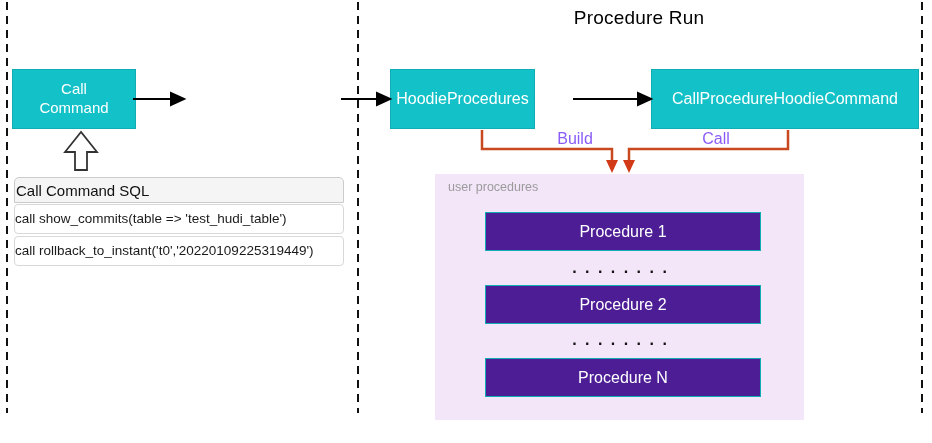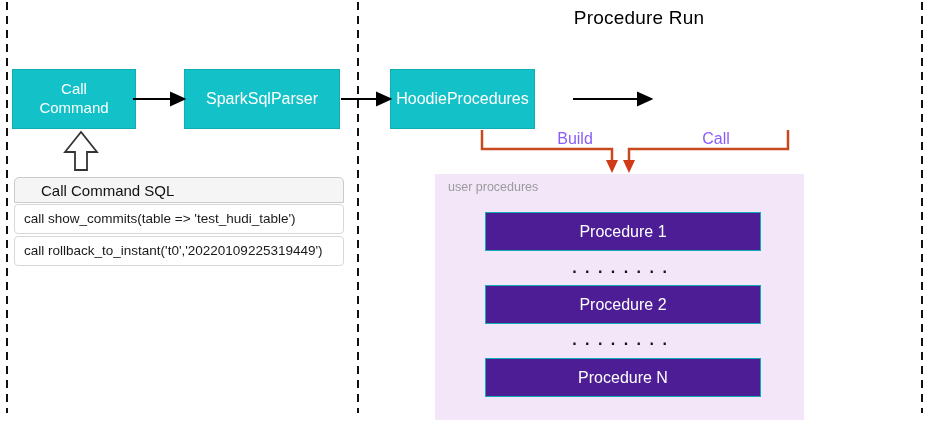--- a/index.html
+++ b/index.html
@@ -19,26 +19,26 @@
     box-sizing:border-box;display:flex;align-items:center;justify-content:center;
     color:#fff;font-size:16px;text-align:center;
   }
   .node .wrap80{display:inline-block;max-width:82px;font-size:15px;line-height:1.25;}
   .edge-label{position:absolute;top:130px;font-size:16px;color:#8b5cf6;text-align:center;width:70px;}
   svg.overlay{position:absolute;left:0;top:0;pointer-events:none;}
   
   .sql-header{
     position:absolute;left:14px;top:177px;width:330px;height:26px;box-sizing:border-box;
     background:#f5f5f5;border:1px solid #cbcbcb;border-radius:5px 5px 0 0;
-    font-size:15px;line-height:25px;padding-left:26px;color:#111;
+    font-size:15px;line-height:25px;padding-left:1px;color:#111;
   }
   .sql-row{
     position:absolute;left:14px;width:330px;height:30px;box-sizing:border-box;
     background:#fff;border:1px solid #d8d8d8;border-radius:4px;
-    font-size:13.5px;line-height:28px;padding-left:9px;color:#1a1a1a;white-space:nowrap;
+    font-size:13.5px;line-height:28px;color:#1a1a1a;white-space:nowrap;
   }
   
   .proc-panel{
     position:absolute;left:435px;top:174px;width:369px;height:246px;background:#f3e6f8;
   }
   .proc-panel-label{
     position:absolute;left:13px;top:6px;font-size:12.5px;color:#9b9b9b;
   }
   .proc-box{
     position:absolute;left:50px;width:276px;height:39px;background:#4c1d95;border:1px solid #10aeb4;
@@ -57,25 +57,25 @@
 
   <div class="vdash" style="left:6px"></div>
   <div class="vdash" style="left:357px"></div>
   <div class="vdash" style="left:921px"></div>
 
   <div class="section-title" style="left:357px;width:564px">Procedure Run</div>
 
   <div class="node" style="left:12px;width:124px">
     <span class="wrap80">Call Command</span>
   </div>
-  <div class="node" style="left:184px;width:156px">
-    <span>SparkSqlParser</span>
-  </div>
   <div class="node" style="left:390px;width:145px">
     <span>HoodieProcedures</span>
+  </div>
+  <div class="node" style="left:651px;width:268px">
+    <span>CallProcedureHoodieCommand</span>
   </div>
 
   <svg class="overlay" width="932" height="443" viewBox="0 0 932 443">
 
     <g stroke="#000" stroke-width="2" fill="#000">
       <line x1="133" y1="99" x2="171" y2="99"></line>
       <polygon points="184,99 171,93 171,105"></polygon>
       <line x1="341" y1="99" x2="377" y2="99"></line>
       <polygon points="390,99 377,93 377,105"></polygon>
       <line x1="573" y1="99" x2="638" y2="99"></line>

